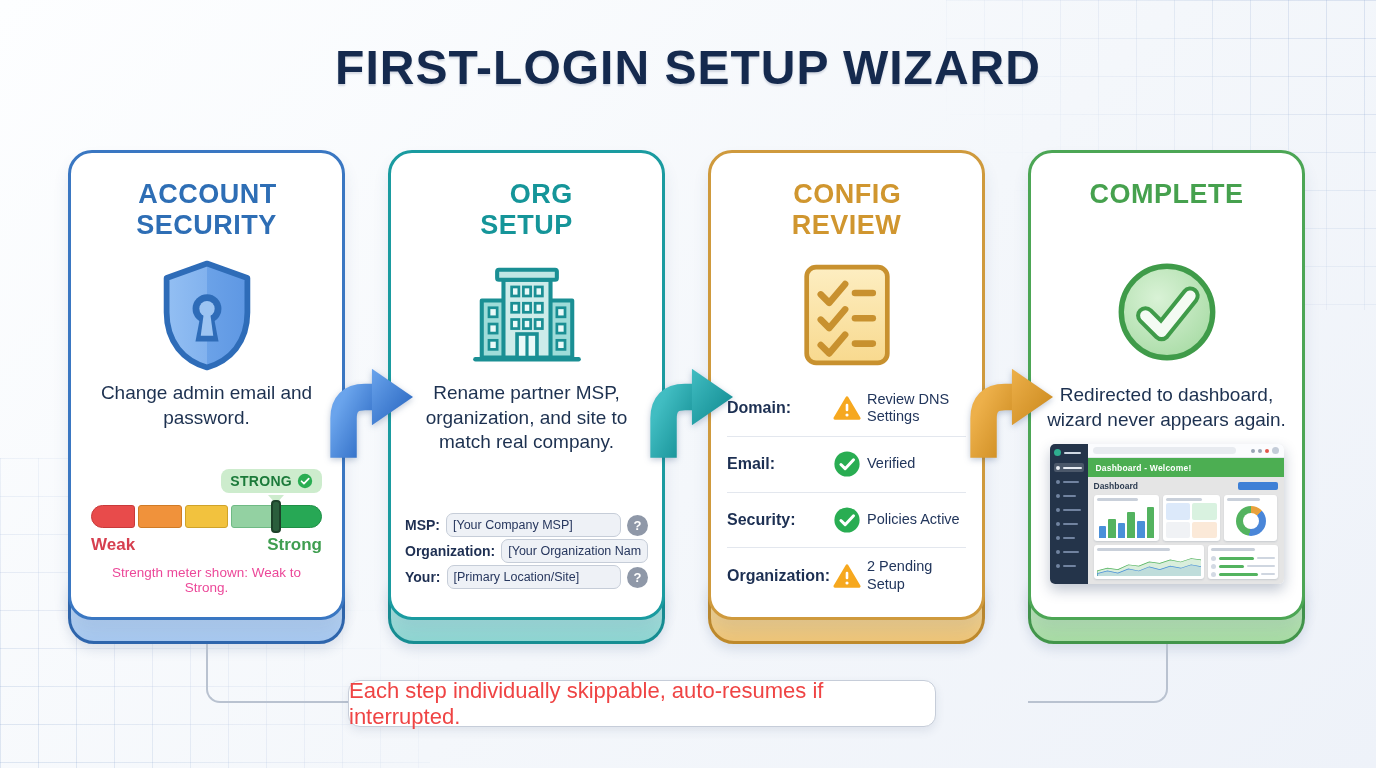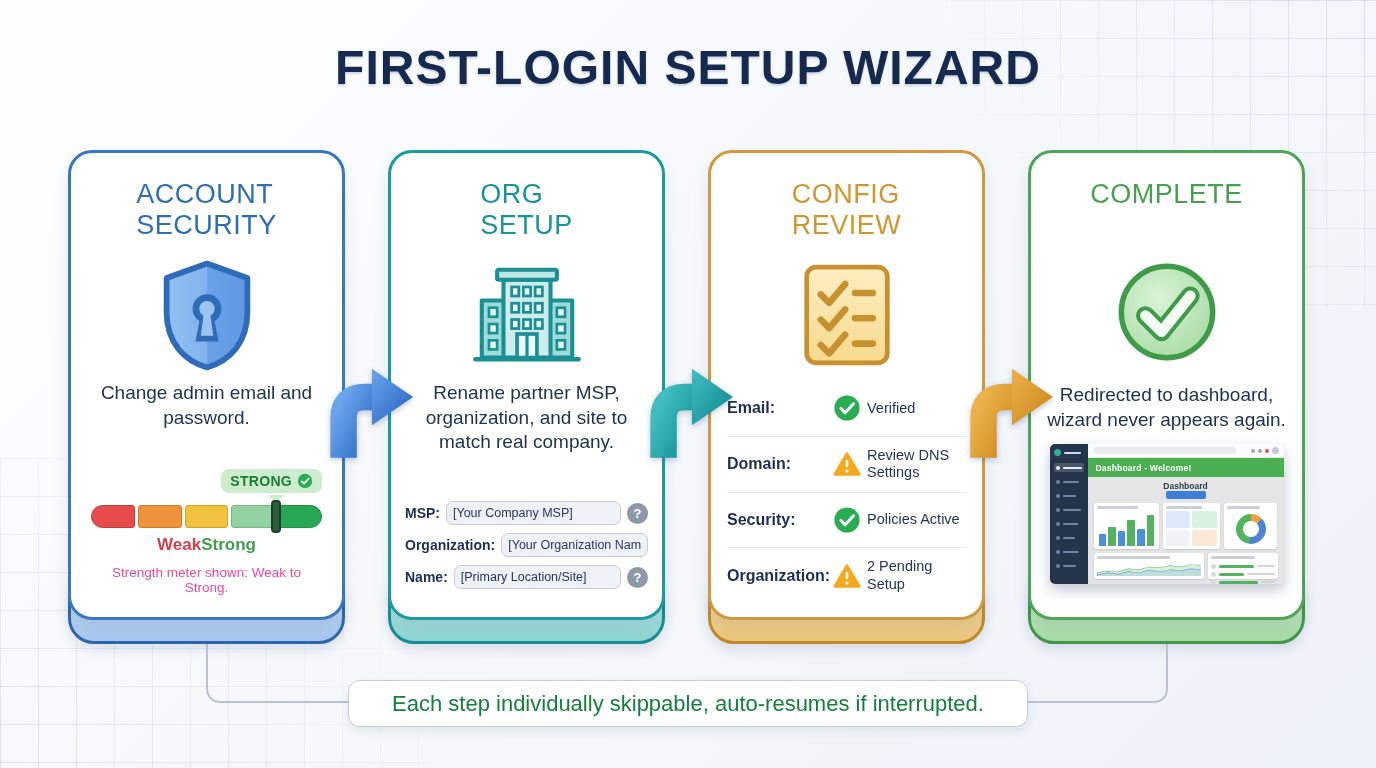--- a/index.html
+++ b/index.html
@@ -50,22 +50,22 @@
     padding:26px 12px 14px;
     display:flex; flex-direction:column; align-items:center;
     box-shadow:0 10px 16px rgba(50,80,130,.10);
   }
   .s1 { --border:#3a77c2; --accent:#2e6eb5; --tray1:#cfe2f8; --tray2:#a7c8ef; --trayb:#2f66ad; }
   .s2 { --border:#1a9ba0; --accent:#159599; --tray1:#c5ebe8; --tray2:#8fd6d2; --trayb:#178e93; }
   .s3 { --border:#cf9a3d; --accent:#d0962f; --tray1:#f8e2b0; --tray2:#eec578; --trayb:#bf8a2c; }
   .s4 { --border:#4ca655; --accent:#46a14e; --tray1:#d3edcf; --tray2:#a8dca4; --trayb:#43964b; }
 
   .card-title {
-    font-size:27px; line-height:1.15; font-weight:400; letter-spacing:.5px;
-    color:var(--accent); text-align:left; white-space:pre-line; min-height:62px;
+    font-size:27px; line-height:1.15; font-weight:700; letter-spacing:.5px;
+    color:var(--accent); text-align:right; white-space:pre-line; min-height:62px;
   }
   .card-icon { height:124px; display:flex; align-items:center; justify-content:center; margin-top:12px; }
   .card-desc {
     font-size:19px; line-height:1.3; color:#1d3150;
     text-align:center; margin-top:4px;
   }
 
   
   .arrow { position:absolute; width:90px; height:122px; top:336px; z-index:5;
            filter:drop-shadow(0 2px 3px rgba(30,60,110,.28)); }
@@ -90,27 +90,27 @@
   .seg1 { background:#e84b4b; border:1.5px solid #c93a3a; border-radius:12px 3px 3px 12px; }
   .seg2 { background:#f0923b; border:1.5px solid #d07b26; }
   .seg3 { background:#f2c23e; border:1.5px solid #cfa32a; }
   .seg4 { background:#93d1a2; border:1.5px solid #6fba84; }
   .seg5 { background:#27a855; border:1.5px solid #1f8f46; border-radius:3px 12px 12px 3px; }
   .marker {
     position:absolute; left:calc(80% - 5px); top:-5px;
     width:10px; height:33px; background:#2a5e3c;
     border:2px solid #1c4129; border-radius:4px;
   }
-  .meter-labels { display:flex; justify-content:center; margin-top:7px;
+  .meter-labels { display:flex; justify-content:space-between; margin-top:7px;
                   font-weight:700; font-size:17px; }
   .lbl-weak { color:#d63f4f; } .lbl-strong { color:#3f9e50; }
   .meter-caption { text-align:center; font-size:13.5px; margin-top:10px; color:#ec4899; }
 
   
-  .fields { margin-top:auto; width:100%; display:flex; flex-direction:column; gap:8px; padding:0 2px 14px; }
+  .fields { margin-top:auto; width:100%; display:flex; flex-direction:column; gap:2px; padding:0 2px 14px; }
   .field { display:flex; align-items:center; gap:6px; font-size:14px; font-weight:700; color:#1e2f52; }
   .tinput {
     flex:1; min-width:0; background:#eef1f6; border:1px solid #c6cdd8; border-radius:7px;
     padding:4px 6px; font-size:12.5px; color:#27375e;
     font-family:"Liberation Sans", sans-serif;
   }
   .help {
     width:21px; height:21px; border-radius:50%; background:#8f98a8; color:#fff;
     font-size:13px; font-weight:700; display:flex; align-items:center; justify-content:center;
     flex:0 0 auto;
@@ -142,21 +142,21 @@
   .m-item.active .m-line { background:#e8edf4; }
   .m-right { flex:1; display:flex; flex-direction:column; background:#e5e5e5; min-width:0; }
   .m-top { height:14px; background:#fbfcfe; display:flex; align-items:center; gap:3px; padding:0 5px; border-bottom:1px solid #e3e7ec; }
   .m-addr { flex:1; height:7px; background:#e8ebf0; border-radius:4px; margin-right:12px; }
   .m-ticon { width:4px; height:4px; border-radius:50%; background:#9aa5b5; }
   .m-ticon.red { background:#e2574c; }
   .m-ava { width:7px; height:7px; background:#c4ccd8; border-radius:50%; }
   .m-banner { height:19px; background:#4cae52; color:#fff; font-size:8.5px; font-weight:700;
               display:flex; align-items:center; padding-left:8px; letter-spacing:.2px; }
   .m-content { flex:1; padding:4px 6px 5px; display:flex; flex-direction:column; gap:4px; min-height:0; }
-  .m-headrow { display:flex; justify-content:flex-end; align-items:center;flex-direction:column; }
+  .m-headrow { display:flex; justify-content:space-between; align-items:center; }
   .m-heading { font-size:8.5px; font-weight:700; color:#2e3d52; }
   .m-btn { width:40px; height:8px; background:#3d7fd6; border-radius:2px; }
   .m-row1 { display:flex; gap:4px; height:46px; }
   .m-card { background:#fff; border-radius:3px; box-shadow:0 1px 2px rgba(40,60,90,.16); padding:3px; display:flex; flex-direction:column; min-width:0; }
   .m-card .t { height:2.5px; background:#c9d0da; border-radius:2px; width:70%; margin-bottom:2px; flex:0 0 auto; }
   .m-chart { flex:1.25; }
   .m-bars { flex:1; display:flex; align-items:flex-end; gap:2px; padding:0 2px; }
   .m-bar { flex:1; border-radius:1px 1px 0 0; }
   .m-stats { flex:1.05; }
   .m-statgrid { flex:1; display:grid; grid-template-columns:1fr 1fr; gap:2px; }
@@ -174,24 +174,24 @@
   .m-lbar { height:3px; background:#53b35f; border-radius:2px; }
   .m-lrest { height:2px; background:#cfd6e0; border-radius:1px; flex:1; }
 
   
   .conn { position:absolute; border-color:#b9c2d0; border-style:solid; border-width:0; }
   .conn-left  { left:206px;  top:644px; width:142px; height:59px;
                 border-left-width:2px; border-bottom-width:2px; border-bottom-left-radius:14px; }
   .conn-right { left:1028px; top:644px; width:140px; height:59px;
                 border-right-width:2px; border-bottom-width:2px; border-bottom-right-radius:14px; }
   .note {
-    position:absolute; left:348px; top:680px; width:680px; height:47px;
+    position:absolute; left:348px; top:680px; width:588px; height:47px;
     background:#fff; border:1.5px solid #c6cdd9; border-radius:12px;
     display:flex; align-items:center; justify-content:center;
-    font-size:22px; color:#15803d;
+    font-size:22px; color:#ef4444;
     box-shadow:0 4px 10px rgba(50,70,110,.10);
   }
 </style>
 </head>
 <body>
 
 <div class="canvas">
   <div class="corner-grid tr"></div>
   <div class="corner-grid bl"></div>
 
@@ -292,21 +292,21 @@
           <div class="field">
             <span>MSP:</span>
             <input class="tinput" readonly="" value="[Your Company MSP]" style="">
             <span class="help">?</span>
           </div>
           <div class="field">
             <span>Organization:</span>
             <input class="tinput" readonly="" value="[Your Organization Name]" style="">
           </div>
           <div class="field">
-            <span>Name:</span>
+            <span>Your:</span>
             <input class="tinput" readonly="" value="[Primary Location/Site]" style="">
             <span class="help">?</span>
           </div>
         </div>
       </div>
     </div>
 
     <div class="step s3">
       <div class="tray"></div>
       <div class="card">
@@ -329,39 +329,39 @@
             <g fill="#c8912f">
               <rect x="53" y="28" width="26" height="7" rx="3.5"></rect>
               <rect x="53" y="55" width="26" height="7" rx="3.5"></rect>
               <rect x="53" y="82" width="26" height="7" rx="3.5"></rect>
             </g>
           </svg>
         </div>
 
         <div class="review">
           <div class="rrow">
-            <span class="rlabel">Email:</span>
-            <span class="ricon">
-              <svg width="28" height="28" viewBox="0 0 30 30">
-                  <circle cx="15" cy="15" r="13.5" fill="#29ad52"></circle>
-                <path d="M8.5 15.5 l4.5 4.5 l9 -9.5" stroke="#fff" stroke-width="3.2" fill="none" stroke-linecap="round" stroke-linejoin="round"></path>
-                </svg>
-            </span>
-            <span class="rtext">Verified</span>
-          </div>
-          <div class="rrow">
             <span class="rlabel">Domain:</span>
             <span class="ricon">
               <svg width="28" height="26" viewBox="0 0 30 27">
                   <path d="M15 2.5 L28 24.5 H2 Z" fill="#f6a81f" stroke="#f6a81f" stroke-width="3" stroke-linejoin="round"></path>
                 <rect x="13.6" y="9" width="2.8" height="8" rx="1.4" fill="#fff"></rect>
                   <circle cx="15" cy="21" r="1.7" fill="#fff"></circle>
                 </svg>
             </span>
             <span class="rtext">Review DNS Settings</span>
+          </div>
+          <div class="rrow">
+            <span class="rlabel">Email:</span>
+            <span class="ricon">
+              <svg width="28" height="28" viewBox="0 0 30 30">
+                  <circle cx="15" cy="15" r="13.5" fill="#29ad52"></circle>
+                <path d="M8.5 15.5 l4.5 4.5 l9 -9.5" stroke="#fff" stroke-width="3.2" fill="none" stroke-linecap="round" stroke-linejoin="round"></path>
+                </svg>
+            </span>
+            <span class="rtext">Verified</span>
           </div>
           <div class="rrow">
             <span class="rlabel">Security:</span>
             <span class="ricon">
               <svg width="28" height="28" viewBox="0 0 30 30">
                   <circle cx="15" cy="15" r="13.5" fill="#29ad52"></circle>
                 <path d="M8.5 15.5 l4.5 4.5 l9 -9.5" stroke="#fff" stroke-width="3.2" fill="none" stroke-linecap="round" stroke-linejoin="round"></path>
                 </svg>
             </span>
             <span class="rtext">Policies Active</span>

